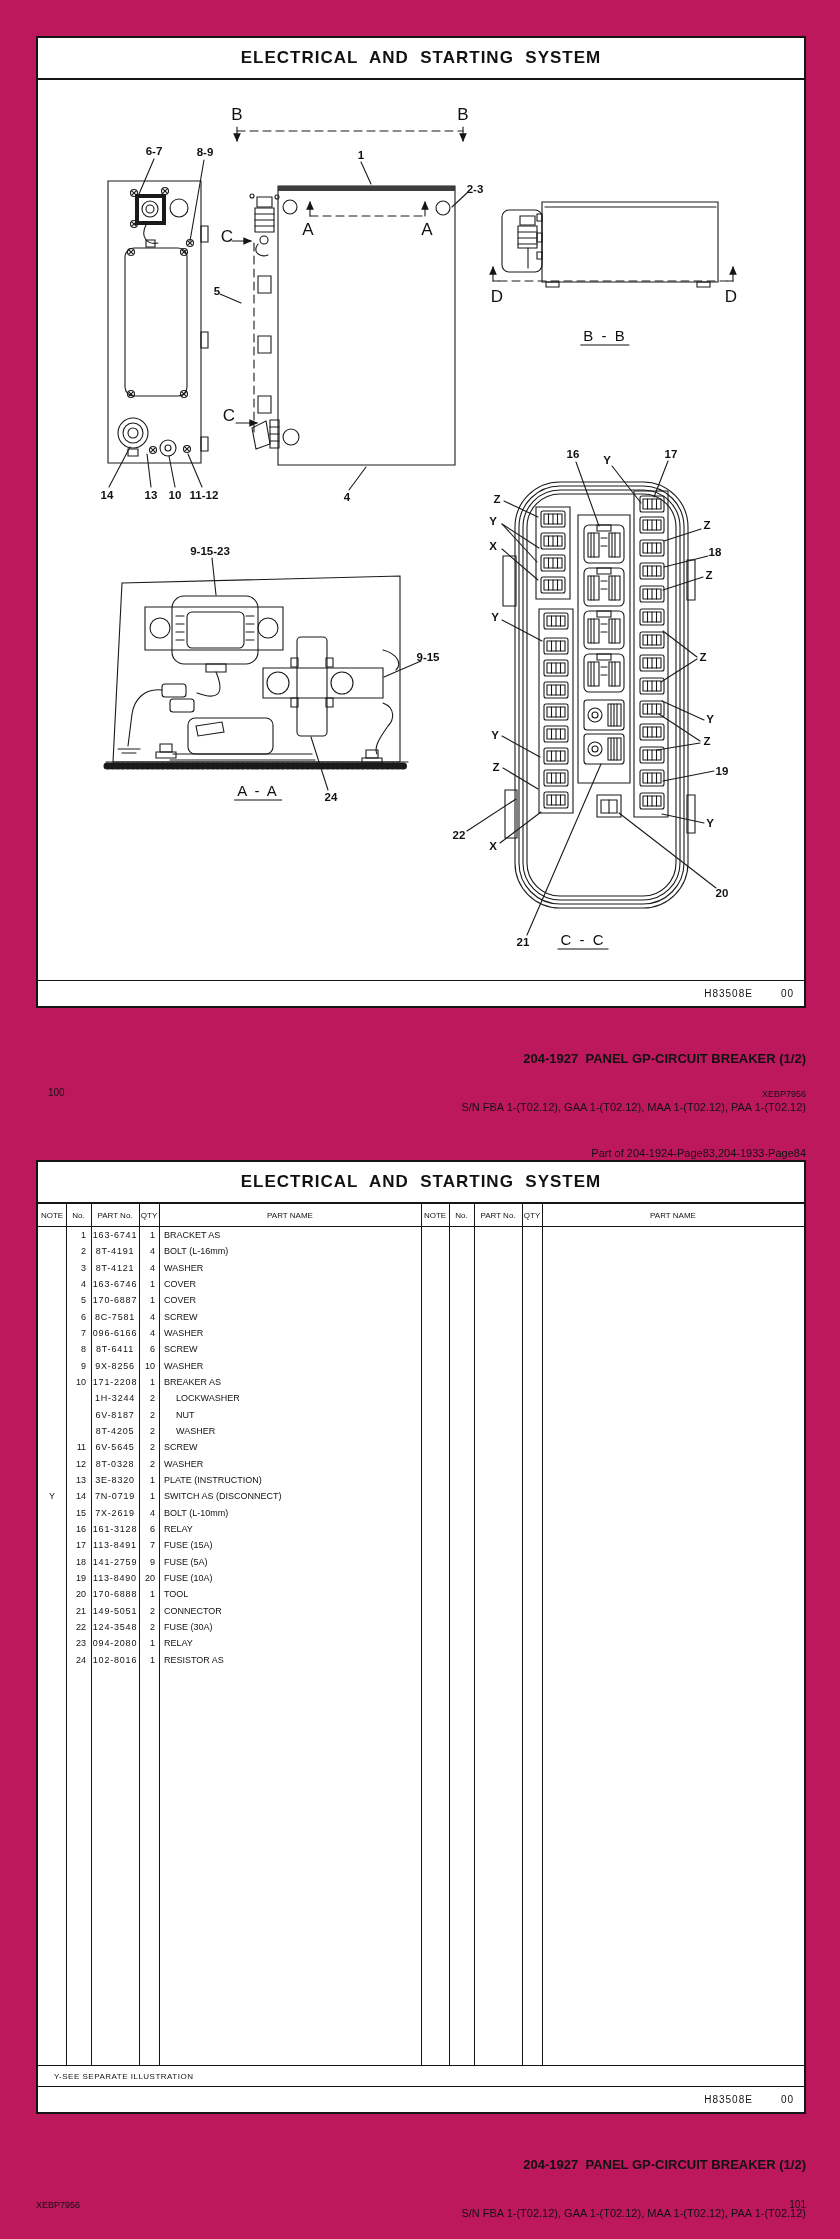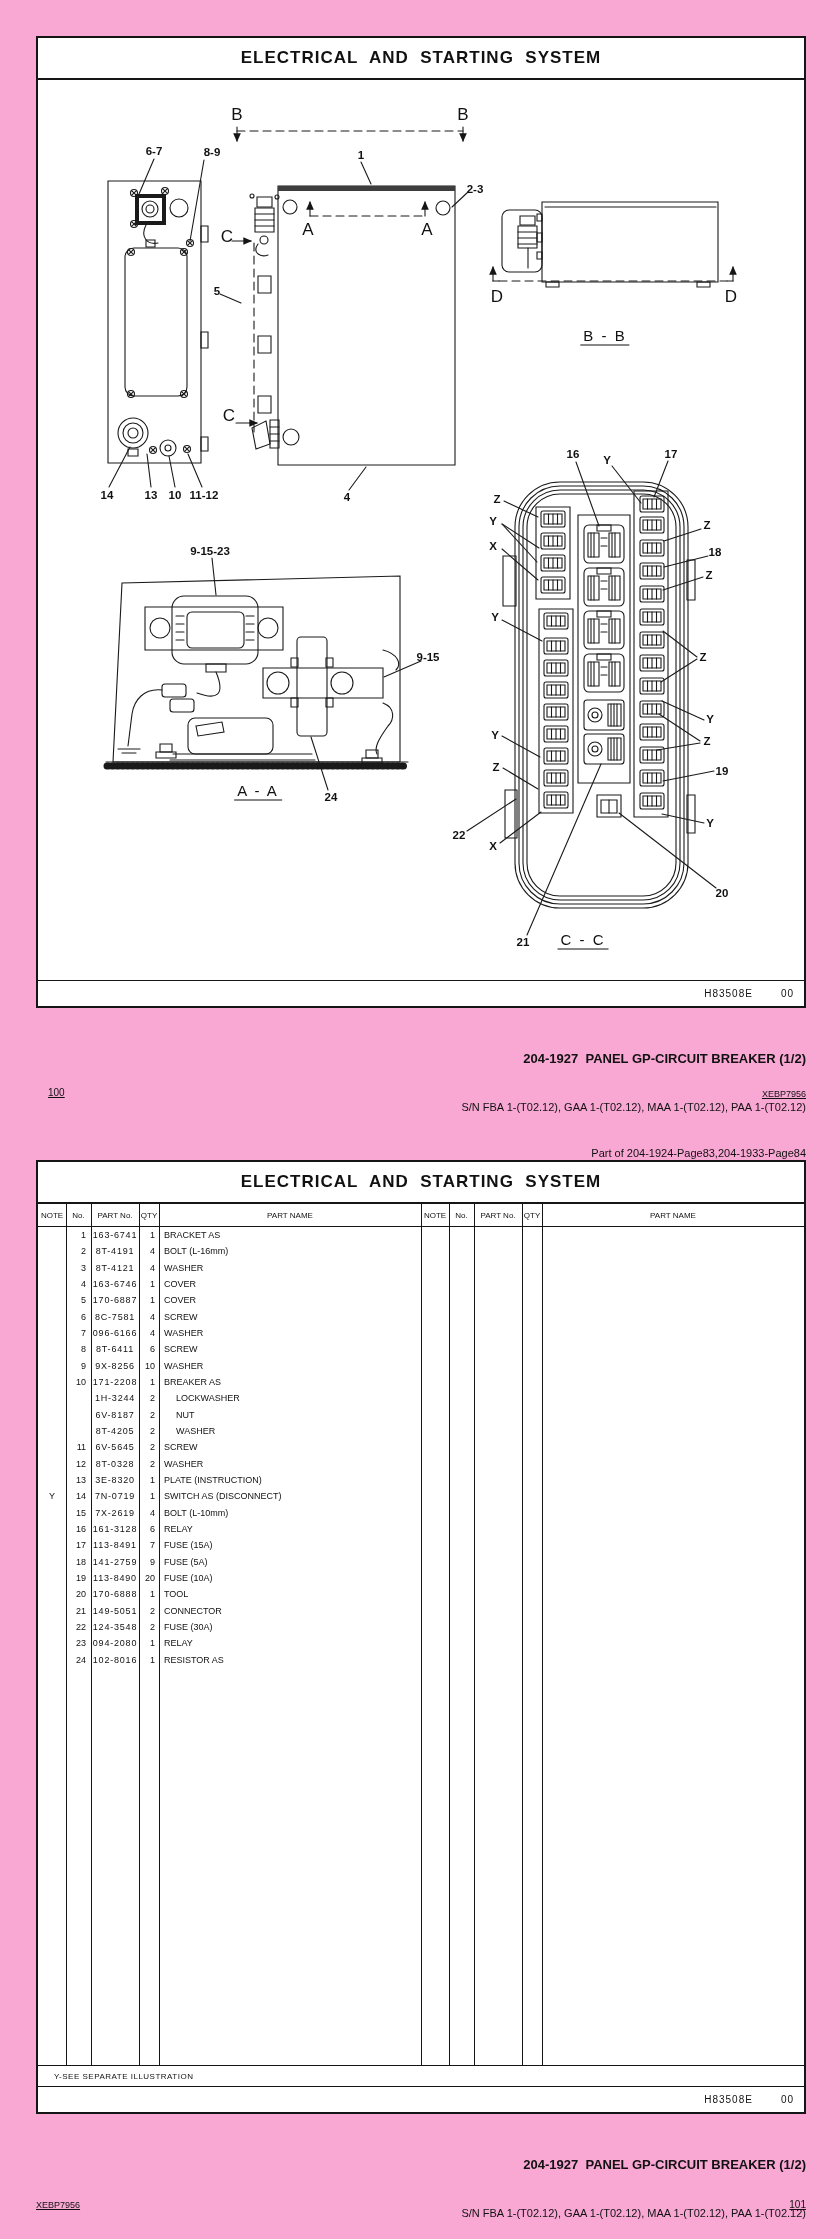--- a/index.html
+++ b/index.html
@@ -1,16 +1,16 @@
 <!DOCTYPE html>
 <html><head>
 <meta charset="utf-8">
 <style>
   html,body{margin:0;padding:0;background:#fff;}
-  #canvas{position:relative;width:840px;height:2239px;background:#f9a8d4;
+  #canvas{position:relative;width:840px;height:2239px;background:#be185d;
           font-family:"Liberation Sans",sans-serif;color:#111;overflow:hidden;}
   .page{position:absolute;left:36px;width:770px;border:2px solid #151515;background:#fff;box-sizing:border-box;}
   #p1{top:36px;height:972px;}
   #p2{top:1160px;height:954px;display:flex;flex-direction:column;}
   .titlebar{height:40px;border-bottom:2px solid #151515;display:flex;align-items:center;justify-content:center;
             font-weight:bold;font-size:17px;letter-spacing:1px;white-space:pre;flex:0 0 auto;}
   .art{position:absolute;left:0;top:40px;}
   .docfoot{position:absolute;left:0;bottom:0;width:100%;height:26px;border-top:1.5px solid #151515;
            display:flex;align-items:center;justify-content:flex-end;gap:28px;padding-right:10px;
            font-size:10px;letter-spacing:1px;box-sizing:border-box;background:#fff;}
@@ -34,21 +34,21 @@
   .t-name{padding-left:5px;}
   .t-name.ind{padding-left:17px;}
   .vline{position:absolute;top:40px;height:864px;width:1px;background:#151515;z-index:2;}
   .noterow{flex:0 0 20px;border-top:1px solid #151515;display:flex;align-items:center;
            font-size:8px;letter-spacing:.5px;padding-left:16px;}
   
   .caption{position:absolute;left:36px;width:770px;text-align:right;white-space:pre;}
   .cap1{font-size:13px;font-weight:bold;line-height:14px;}
   .capsub{font-size:11px;line-height:10.2px;}
   #cap1{top:1016px;} #cap2{top:2122px;}
-  .pgft{position:absolute;font-size:10px;text-decoration:underline;}
+  .pgft{position:absolute;font-size:10px;}
   svg line,svg path,svg rect,svg circle{vector-effect:non-scaling-stroke;}
 </style>
 </head>
 <body>
 
 <div id="canvas">
 
   <div class="page" id="p1">
     <div class="titlebar">ELECTRICAL  AND  STARTING  SYSTEM</div>
 
@@ -522,21 +522,21 @@
     
   </div>
 
   <div class="pgft" style="left:36px;top:2200px;font-size:9px;">XEBP7956</div>
   <div class="pgft" style="left:36px;top:2199px;width:770px;text-align:right;">101</div>
 
   <div id="callout-layer">
       <span class="co co-l" style="left: 237px; top: 115px;">B</span>
       <span class="co co-l" style="left: 463px; top: 115px;">B</span>
       <span class="co co-n" style="left: 154px; top: 151px;">6-7</span>
-      <span class="co co-n" style="left: 205px; top: 152px; margin-left: 7px;">8-9</span>
+      <span class="co co-n" style="left: 205px; top: 152px;">8-9</span>
       <span class="co co-n" style="left: 361px; top: 155px;">1</span>
       <span class="co co-n" style="left: 475px; top: 189px;">2-3</span>
       <span class="co co-l" style="left: 308px; top: 230px;">A</span>
       <span class="co co-l" style="left: 427px; top: 230px;">A</span>
       <span class="co co-l" style="left: 227px; top: 237px;">C</span>
       <span class="co co-l" style="left: 229px; top: 416px;">C</span>
       <span class="co co-n" style="left: 217px; top: 291px;">5</span>
       <span class="co co-n" style="left: 107px; top: 495px;">14</span>
       <span class="co co-n" style="left: 151px; top: 495px;">13</span>
       <span class="co co-n" style="left: 175px; top: 495px;">10</span>

